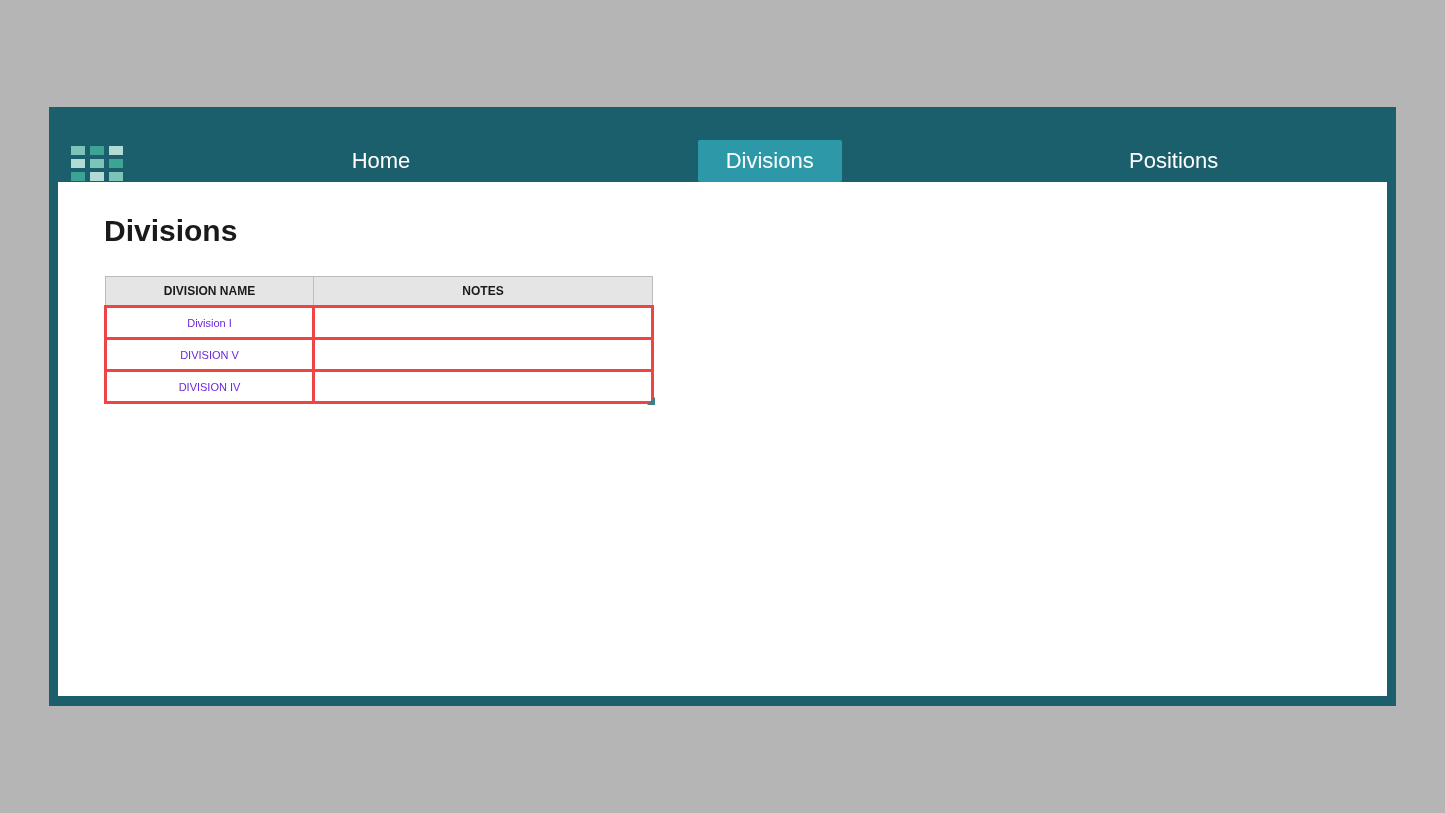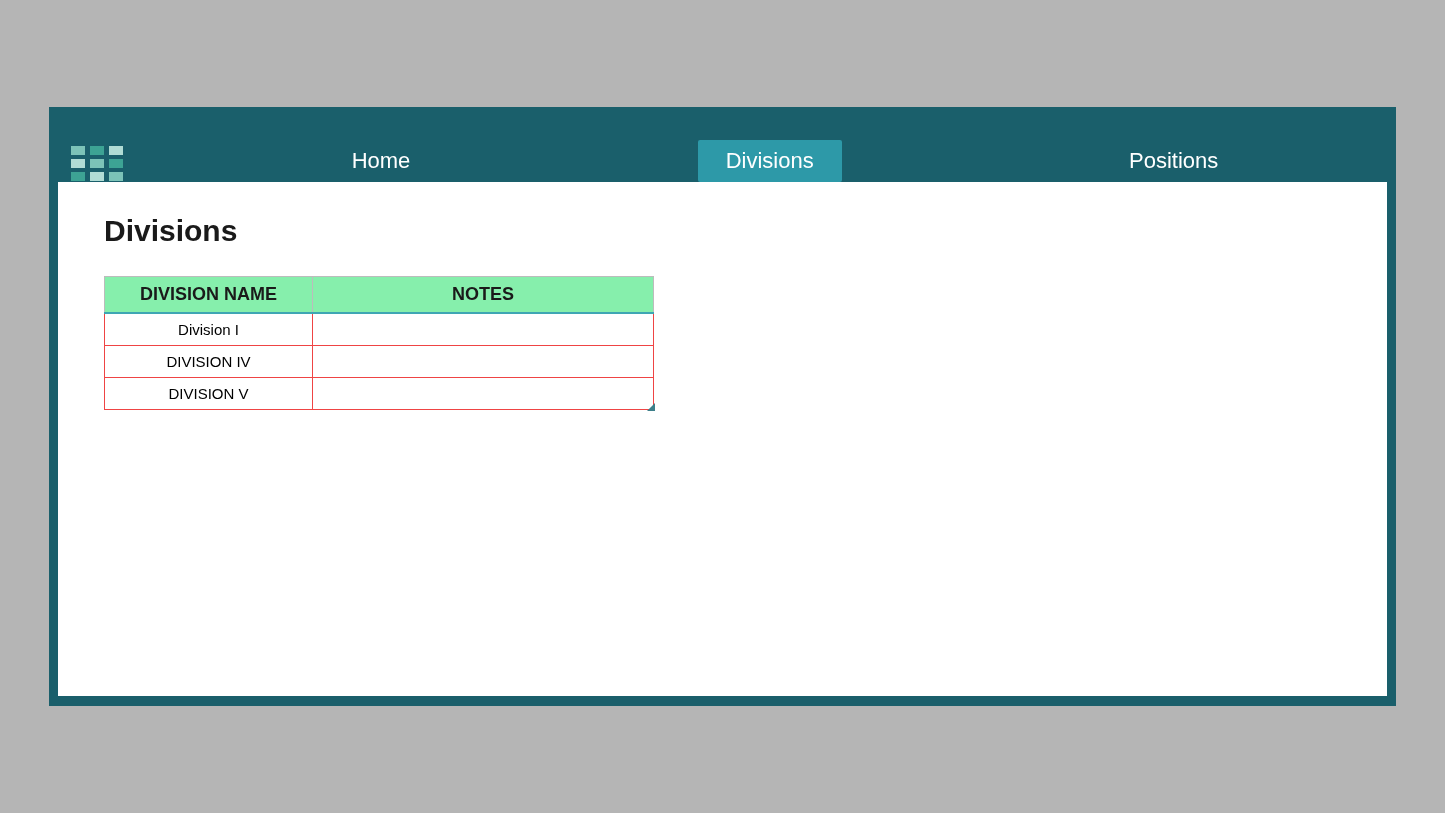--- a/index.html
+++ b/index.html
@@ -78,38 +78,38 @@
       font-weight: 700;
       color: #1a1a1a;
       margin-bottom: 28px;
     }
     .data-table {
       border-collapse: collapse;
       width: 550px;
       position: relative;
     }
     .data-table th {
-      background: #86efac;
+      background: #e5e5e5;
       border: 1px solid #bcbcbc;
       border-bottom: 2px solid #3fa6b3;
       padding: 7px 10px;
-      font-size: 18px;
+      font-size: 12px;
       font-weight: 700;
       text-align: center;
       color: #1a1a1a;
     }
     .data-table th:first-child {
       width: 208px;
     }
     .data-table td {
-      border: 1px solid #ef4444;
+      border: 3px solid #ef4444;
       padding: 6px 10px;
-      font-size: 15px;
+      font-size: 11px;
       text-align: center;
-      color: #000000;
+      color: #6d28d9;
       height: 32px;
     }
     .table-wrapper {
       position: relative;
       width: 550px;
     }
     .resize-handle {
       position: absolute;
       right: -1px;
       bottom: -1px;
@@ -151,25 +151,25 @@
             <th>DIVISION NAME</th>
             <th>NOTES</th>
           </tr>
         </thead>
         <tbody>
           <tr>
             <td>Division I</td>
             <td></td>
           </tr>
           <tr>
-            <td>DIVISION IV</td>
+            <td>DIVISION V</td>
             <td></td>
           </tr>
           <tr>
-            <td>DIVISION V</td>
+            <td>DIVISION IV</td>
             <td></td>
           </tr>
         </tbody>
       </table>
       <div class="resize-handle"></div>
     </div>
   </div>
 </div>
 
 </body></html>

